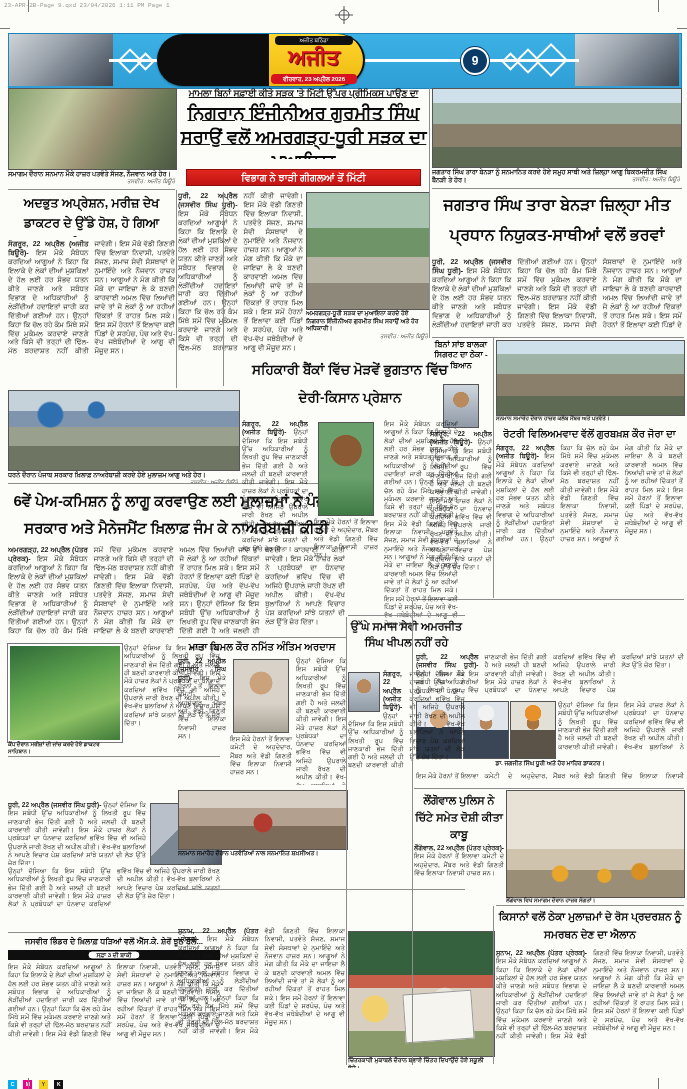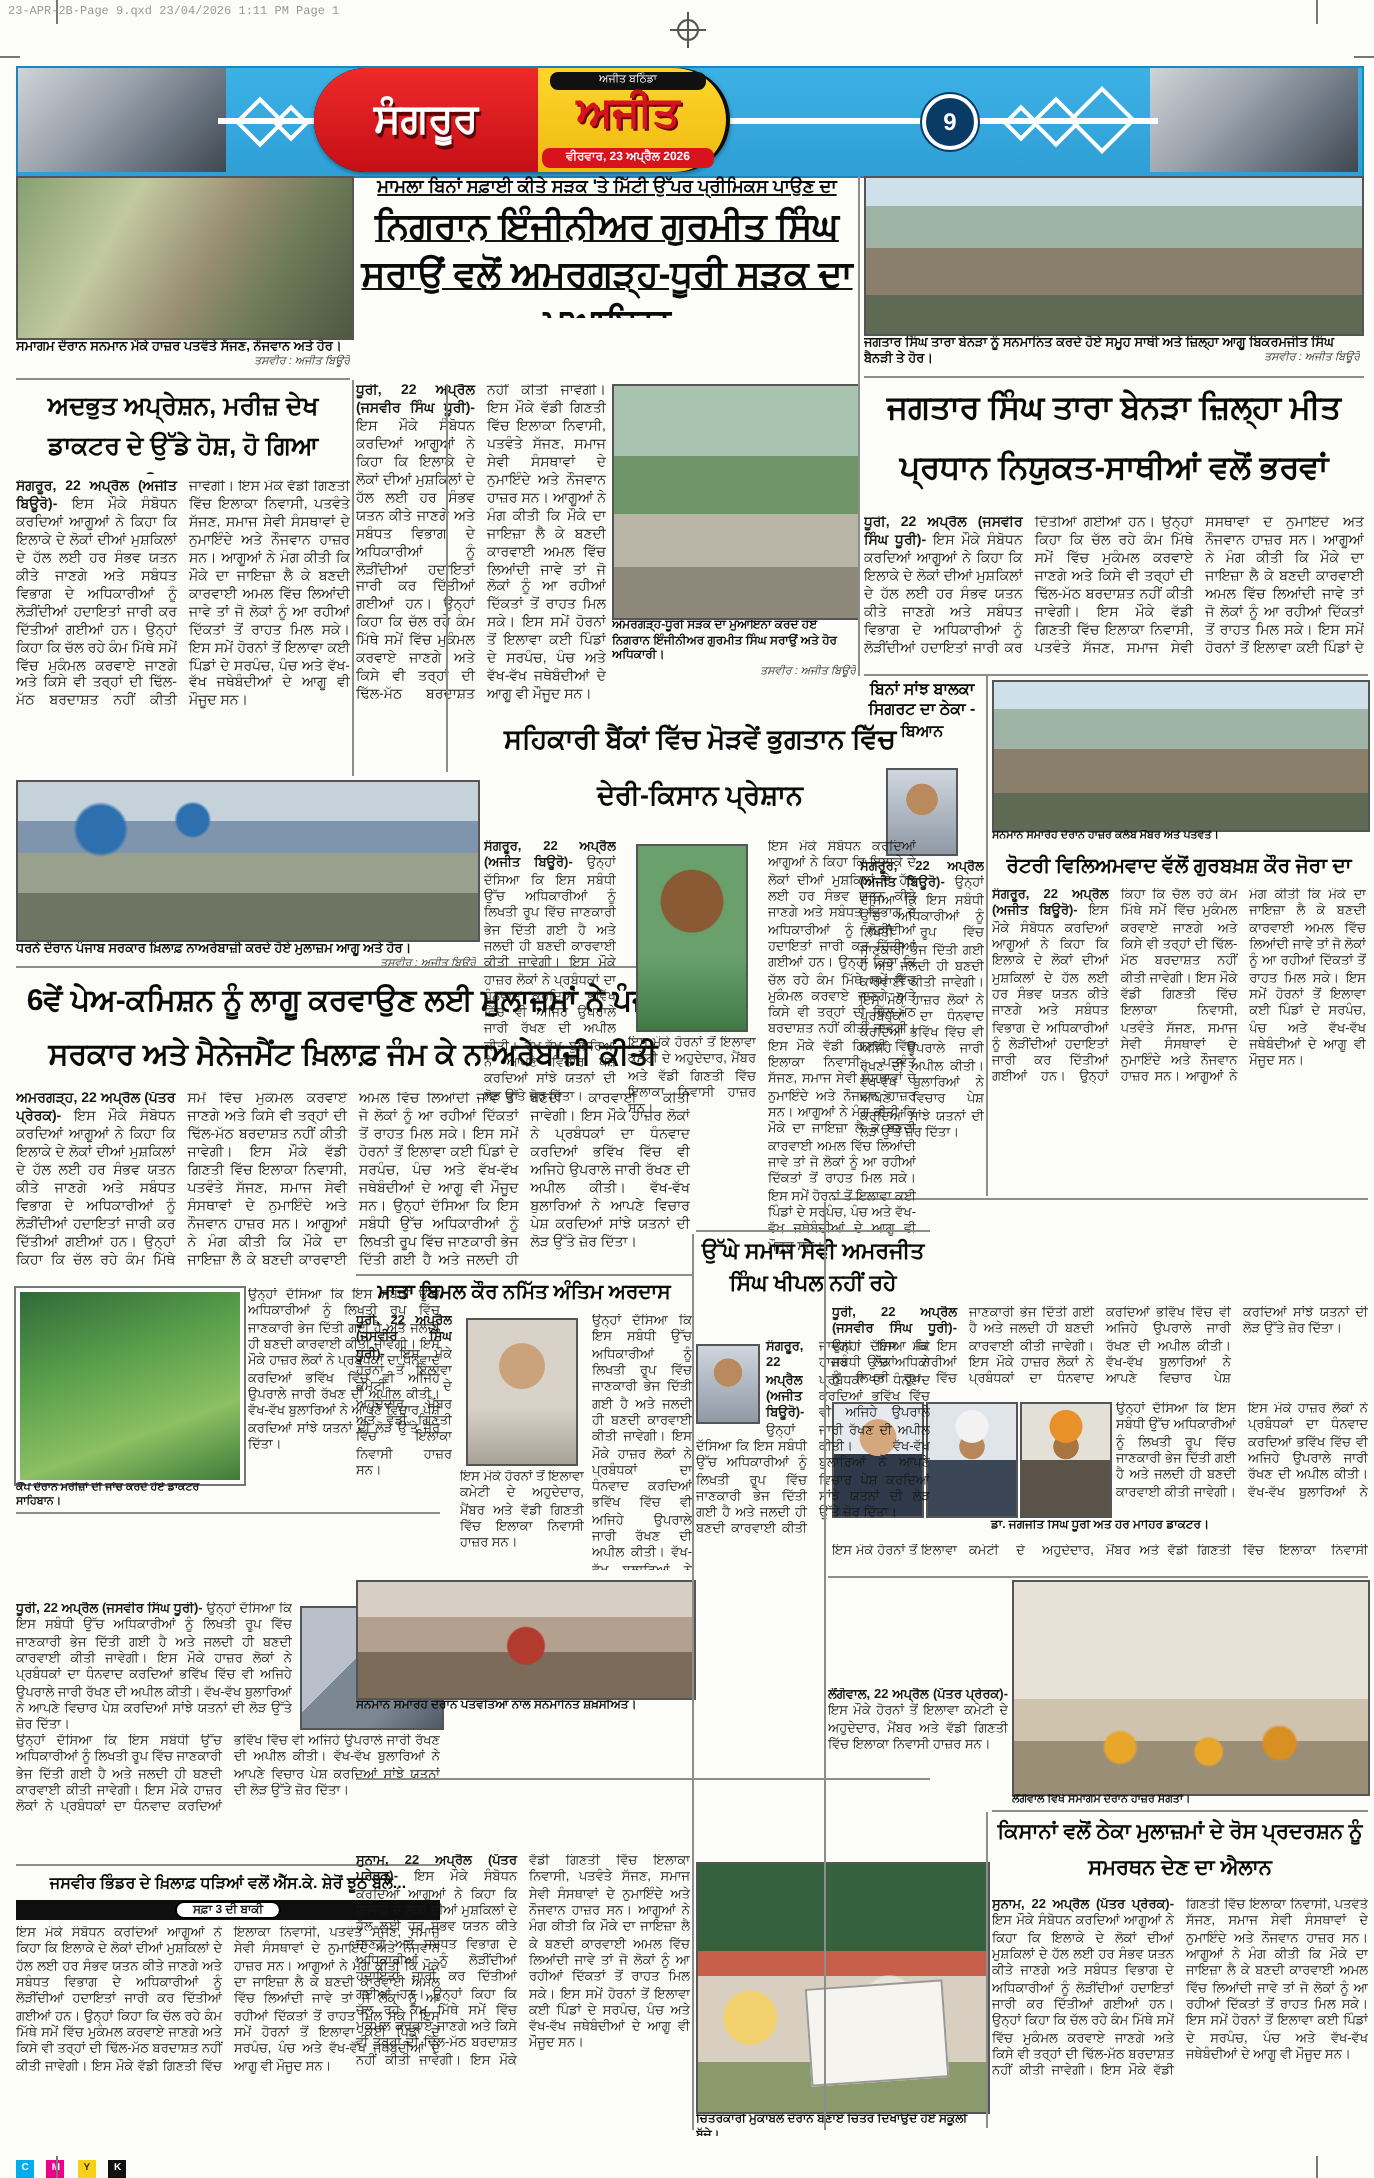--- a/index.html
+++ b/index.html
@@ -105,41 +105,39 @@
     <div class="abs ph ph-street" style="left:0;top:0;width:104px;height:52px;border:none;"></div>
     <div class="abs ph ph-street" style="left:566px;top:0;width:104px;height:52px;border:none;"></div>
     <div class="abs mh-line" style="left:100px;top:25px;width:470px;height:3px;"></div>
     <div class="abs diamond" style="left:112px;top:18px;width:14px;height:14px;"></div>
     <div class="abs diamond" style="left:130px;top:21px;width:9px;height:9px;"></div>
     <div class="abs diamond" style="left:495px;top:21px;width:9px;height:9px;"></div>
     <div class="abs diamond" style="left:510px;top:18px;width:14px;height:14px;"></div>
     <div class="abs diamond" style="left:530px;top:14px;width:20px;height:20px;"></div>
 
     <div class="abs capsule" style="left:148px;top:0;width:208px;height:52px;">
-      <div class="cap-red">
-        <span>ਸੰਗਰੂਰ</span>
-      </div>
       <div class="cap-yellow">
         <div class="cap-tag">ਅਜੀਤ ਬਠਿੰਡਾ</div>
         <div class="cap-title">ਅਜੀਤ</div>
         <div class="cap-date">ਵੀਰਵਾਰ, 23 ਅਪ੍ਰੈਲ 2026</div>
       </div>
     </div>
     <div class="abs page-circle" style="left:452px;top:13px;">9</div>
   </div>
 
   <div class="abs ph ph-groupA" style="left:8px;top:88px;width:167px;height:80px;"></div>
   <div class="abs caption" style="left:8px;top:170px;width:167px;height:18px;">
     <span>ਸਮਾਗਮ ਦੌਰਾਨ ਸਨਮਾਨ ਮੌਕੇ ਹਾਜ਼ਰ ਪਤਵੰਤੇ ਸੱਜਣ, ਨੌਜਵਾਨ ਅਤੇ ਹੋਰ।</span>
     <span class="credit" style="float:right;">ਤਸਵੀਰ : ਅਜੀਤ ਬਿਊਰੋ</span>
   </div>
 
   <div class="abs" style="left:178px;top:88px;width:251px;height:100px;text-decoration:underline;">
     <div class="hl" style="font-size:9px;line-height:1.2;">ਮਾਮਲਾ ਬਿਨਾਂ ਸਫ਼ਾਈ ਕੀਤੇ ਸੜਕ 'ਤੇ ਮਿੱਟੀ ਉੱਪਰ ਪ੍ਰੀਮਿਕਸ ਪਾਉਣ ਦਾ</div>
     <div class="hl" style="font-size:18px;line-height:1.35;margin-top:2px;height:58px;">ਨਿਗਰਾਨ ਇੰਜੀਨੀਅਰ ਗੁਰਮੀਤ ਸਿੰਘ ਸਰਾਉਂ ਵਲੋਂ ਅਮਰਗੜ੍ਹ-ਧੂਰੀ ਸੜਕ ਦਾ ਮੁਆਇਨਾ</div>
+    <div class="abs redstrip" style="left:8px;top:81px;width:233px;height:15px;font-size:10px;line-height:15px;">ਵਿਭਾਗ ਨੇ ਝਾੜੀ ਗੀਗਲਆਂ ਤੋਂ ਮਿੱਟੀ</div>
   </div>
 
   <div class="abs ph ph-crowd" style="left:432px;top:88px;width:248px;height:78px;"></div>
   <div class="abs caption" style="left:432px;top:168px;width:248px;height:19px;">
     <span>ਜਗਤਾਰ ਸਿੰਘ ਤਾਰਾ ਬੇਨੜਾ ਨੂੰ ਸਨਮਾਨਿਤ ਕਰਦੇ ਹੋਏ ਸਮੂਹ ਸਾਥੀ ਅਤੇ ਜ਼ਿਲ੍ਹਾ ਆਗੂ ਬਿਕਰਮਜੀਤ ਸਿੰਘ ਬੈਨੜੀ ਤੇ ਹੋਰ।</span>
     <span class="credit" style="float:right;">ਤਸਵੀਰ : ਅਜੀਤ ਬਿਊਰੋ</span>
   </div>
 
   <div class="abs hl" style="left:432px;top:190px;width:250px;height:64px;font-size:16px;line-height:1.9;">ਜਗਤਾਰ ਸਿੰਘ ਤਾਰਾ ਬੇਨੜਾ ਜ਼ਿਲ੍ਹਾ ਮੀਤ ਪ੍ਰਧਾਨ ਨਿਯੁਕਤ-ਸਾਥੀਆਂ ਵਲੋਂ ਭਰਵਾਂ ਸਵਾਗਤ</div>
   <div class="abs body cols3" style="left:432px;top:258px;width:250px;height:78px;">
@@ -174,20 +172,21 @@
   <div class="abs ph ph-turbanS" style="left:510px;top:701px;width:44px;height:56px;"></div>
   <div class="abs body b65 cols2" style="left:558px;top:701px;width:126px;height:56px;">
     <span>ਉਨ੍ਹਾਂ ਦੱਸਿਆ ਕਿ ਇਸ ਸਬੰਧੀ ਉੱਚ ਅਧਿਕਾਰੀਆਂ ਨੂੰ ਲਿਖਤੀ ਰੂਪ ਵਿੱਚ ਜਾਣਕਾਰੀ ਭੇਜ ਦਿੱਤੀ ਗਈ ਹੈ ਅਤੇ ਜਲਦੀ ਹੀ ਬਣਦੀ ਕਾਰਵਾਈ ਕੀਤੀ ਜਾਵੇਗੀ। ਇਸ ਮੌਕੇ ਹਾਜ਼ਰ ਲੋਕਾਂ ਨੇ ਪ੍ਰਬੰਧਕਾਂ ਦਾ ਧੰਨਵਾਦ ਕਰਦਿਆਂ ਭਵਿੱਖ ਵਿੱਚ ਵੀ ਅਜਿਹੇ ਉਪਰਾਲੇ ਜਾਰੀ ਰੱਖਣ ਦੀ ਅਪੀਲ ਕੀਤੀ। ਵੱਖ-ਵੱਖ ਬੁਲਾਰਿਆਂ ਨੇ ਆਪਣੇ ਵਿਚਾਰ ਪੇਸ਼ ਕਰਦਿਆਂ ਸਾਂਝੇ ਯਤਨਾਂ ਦੀ ਲੋੜ ਉੱਤੇ ਜ਼ੋਰ ਦਿੱਤਾ।</span>
   </div>
   <div class="abs caption" style="left:416px;top:760px;width:268px;height:10px;font-size:6px;text-align:center;">ਡਾ. ਜਗਜੀਤ ਸਿੰਘ ਧੂਰੀ ਅਤੇ ਹੋਰ ਮਾਹਿਰ ਡਾਕਟਰ।</div>
   <div class="abs body b65 cols4" style="left:416px;top:772px;width:268px;height:14px;">
     <span>ਇਸ ਮੌਕੇ ਹੋਰਨਾਂ ਤੋਂ ਇਲਾਵਾ ਕਮੇਟੀ ਦੇ ਅਹੁਦੇਦਾਰ, ਮੈਂਬਰ ਅਤੇ ਵੱਡੀ ਗਿਣਤੀ ਵਿੱਚ ਇਲਾਕਾ ਨਿਵਾਸੀ ਹਾਜ਼ਰ ਸਨ।</span>
   </div>
 
   <div class="abs hrx" style="left:414px;top:788px;width:270px;"></div>
+  <div class="abs hl" style="left:414px;top:792px;width:90px;height:50px;font-size:11px;line-height:1.55;">ਲੌਂਗੋਵਾਲ ਪੁਲਿਸ ਨੇ ਚਿੱਟੇ ਸਮੇਤ ਦੋਸ਼ੀ ਕੀਤਾ ਕਾਬੂ</div>
   <div class="abs body b65" style="left:414px;top:844px;width:90px;height:58px;">
     <span class="dl">ਲੌਂਗੋਵਾਲ, 22 ਅਪ੍ਰੈਲ (ਪੱਤਰ ਪ੍ਰੇਰਕ)-</span>
     <span>ਇਸ ਮੌਕੇ ਹੋਰਨਾਂ ਤੋਂ ਇਲਾਵਾ ਕਮੇਟੀ ਦੇ ਅਹੁਦੇਦਾਰ, ਮੈਂਬਰ ਅਤੇ ਵੱਡੀ ਗਿਣਤੀ ਵਿੱਚ ਇਲਾਕਾ ਨਿਵਾਸੀ ਹਾਜ਼ਰ ਸਨ।</span>
   </div>
   <div class="abs ph ph-building" style="left:506px;top:790px;width:177px;height:106px;"></div>
   <div class="abs caption" style="left:506px;top:897px;width:177px;height:8px;font-size:5.5px;">ਲੌਂਗੋਵਾਲ ਵਿਖੇ ਸਮਾਗਮ ਦੌਰਾਨ ਹਾਜ਼ਰ ਸੰਗਤਾਂ।</div>
 
   <div class="abs hrx" style="left:496px;top:905px;width:188px;"></div>
   <div class="abs hl" style="left:496px;top:908px;width:188px;height:38px;font-size:10.5px;line-height:1.7;">ਕਿਸਾਨਾਂ ਵਲੋਂ ਠੇਕਾ ਮੁਲਾਜ਼ਮਾਂ ਦੇ ਰੋਸ ਪ੍ਰਦਰਸ਼ਨ ਨੂੰ ਸਮਰਥਨ ਦੇਣ ਦਾ ਐਲਾਨ</div>
   <div class="abs body b65 cols2" style="left:496px;top:949px;width:188px;height:115px;">

